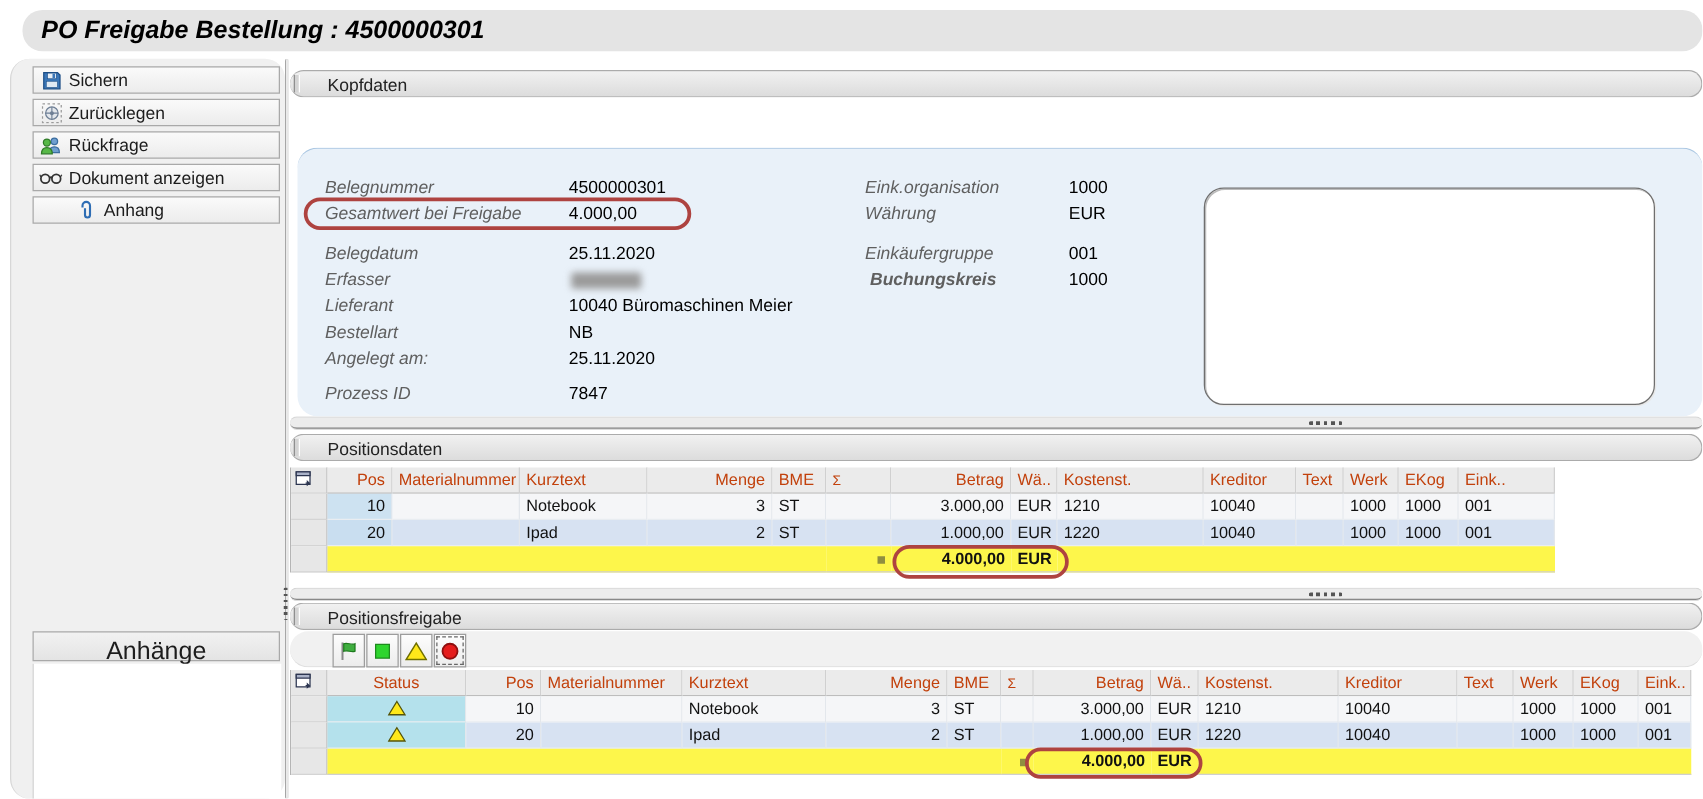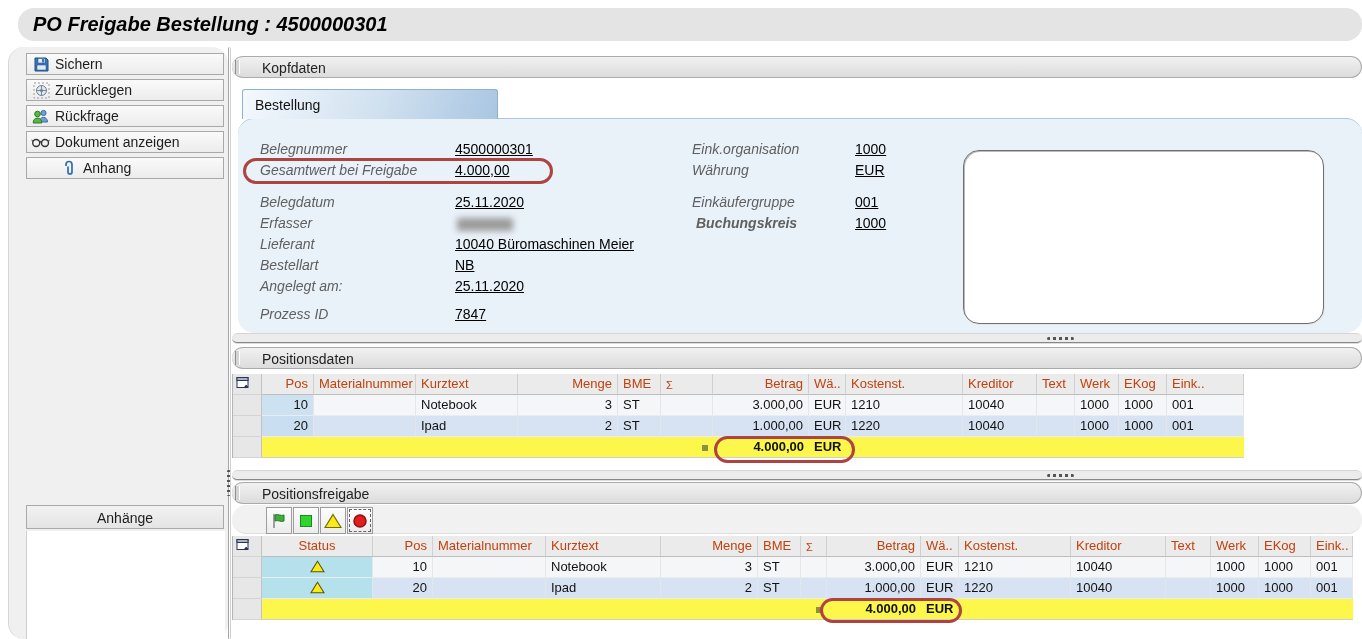--- a/index.html
+++ b/index.html
@@ -9,37 +9,37 @@
   
   .titlebar{left:18px;top:8px;right:0;height:33px;background:#e4e4e4;
     font-size:20px;font-weight:bold;font-style:italic;color:#000;padding:5px 0 0 15px;}
   
   .lpanel{left:8px;top:47px;width:220px;height:592px;background:#f0f0f0;border-left:1px solid #d7d7d7;}
   .sbtn{position:absolute;left:17px;width:198px;height:22px;background:linear-gradient(#fafafa,#ececec);
     border:1px solid #a9a9a9;display:flex;align-items:center;gap:4px;padding:0 4px;box-sizing:border-box;
     font-size:14px;color:#1c1c1c;cursor:default;}
   .sbtn .ic{width:20px;display:flex;justify-content:center;}
   .attach-hdr{position:absolute;left:17px;top:458px;width:198px;height:24px;background:linear-gradient(#f2f2f2,#e4e4e4);
-    border:1px solid #a9a9a9;text-align:center;font-size:14px;color:#1c1c1c;padding-top:4px;box-sizing:border-box;}
+    border:1px solid #a9a9a9;text-align:center;font-size:20px;color:#1c1c1c;padding-top:4px;box-sizing:border-box;}
   .attach-body{position:absolute;left:17px;top:484px;width:198px;height:108px;background:#fff;border-left:1px solid #cfcfcf;}
   .vsep{left:228px;top:47px;width:3px;height:592px;background:#fff;border-left:1px solid #a6a6a6;border-right:1px solid #cfcfcf;}
   .vdots{left:226px;top:470px;width:6px;height:26px;background:repeating-linear-gradient(180deg,#555 0 2px,transparent 2px 5px);background-size:3px 100%;background-repeat:no-repeat;background-position:1px 0;}
   
   .hdrbar{left:232px;width:1130px;height:22px;background:linear-gradient(#f1f1f1,#dcdcdc);
     border:1px solid #ababab;border-left:none;font-size:14px;color:#222;padding:3px 0 0 30px;}
   .hdrbar::before{content:"";position:absolute;left:3px;top:3px;bottom:3px;width:3px;
     border-left:1px solid #8f8f8f;border-right:1px solid #fff;background:#d4d4d4;}
   
   .tab{left:242px;top:89px;width:256px;height:30px;z-index:3;
     background:linear-gradient(110deg,#f4f9fd 0%,#cfe0ef 55%,#a9c6e2 100%);
     border:1px solid #8fb0d1;border-bottom:none;border-radius:3px 3px 0 0;
     font-size:14px;color:#111;padding:7px 0 0 12px;}
   .tabc{left:238px;top:118px;width:1124px;height:215px;background:#e9f1f9;border-top:1px solid #a9c6e2;z-index:2;}
   .fl{position:absolute;font-size:14px;font-style:italic;color:#5f5f5f;white-space:nowrap;}
-  .fv{position:absolute;font-size:14px;color:#000;white-space:nowrap;text-decoration:underline;}
+  .fv{position:absolute;font-size:14px;color:#000;white-space:nowrap;}
   .redact{position:absolute;width:56px;height:13px;background:#9b9b9b;filter:blur(3px);border-radius:2px;}
   .notebox{left:963px;top:150px;width:361px;height:174px;background:#fff;
     border:1px solid #6f6f6f;box-shadow:inset 1px 1px 0 #bbb, 1px 1px 0 #e8e8e8;}
   
   .hsplit{left:232px;width:1130px;height:11px;background:#ececec;border-top:1px solid #d6d6d6;border-bottom:2px groove #dcdcdc;}
   .hdots{width:27px;height:3px;background:repeating-linear-gradient(90deg,#555 0 3px,transparent 3px 6px);}
   
   .t{position:absolute;display:grid;grid-auto-rows:21px;background:#fff;border-left:1px solid #b5b5b5;font-size:13px;}
   .c{box-sizing:border-box;padding:2px 5px;white-space:nowrap;overflow:hidden;line-height:16px;
     border-right:1px solid #e3e7ec;border-bottom:1px solid #e9edf1;color:#111;}
@@ -121,21 +121,20 @@
         </span>
       <span>Anhang</span>
     </div>
     <div class="attach-hdr">Anhänge</div>
     <div class="attach-body"></div>
   </div>
   <div class="abs vsep"></div>
   <div class="abs vdots"></div>
 
   <div class="abs hdrbar" style="top:56px;">Kopfdaten</div>
-  <div class="abs tab">Bestellung</div>
   <div class="abs tabc"></div>
 
   <div class="abs fl" style="left:260px;top:141px;z-index:4;">Belegnummer</div>
   <div class="abs fv" style="left:455px;top:141px;z-index:4;">4500000301</div>
   <div class="abs fl" style="left:260px;top:162px;z-index:4;">Gesamtwert bei Freigabe</div>
   <div class="abs fv" style="left:455px;top:162px;z-index:4;">4.000,00</div>
   <div class="abs fl" style="left:260px;top:194px;z-index:4;">Belegdatum</div>
   <div class="abs fv" style="left:455px;top:194px;z-index:4;">25.11.2020</div>
   <div class="abs fl" style="left:260px;top:215px;z-index:4;">Erfasser</div>
   <div class="abs redact" style="left:457px;top:218px;z-index:4;"></div>

